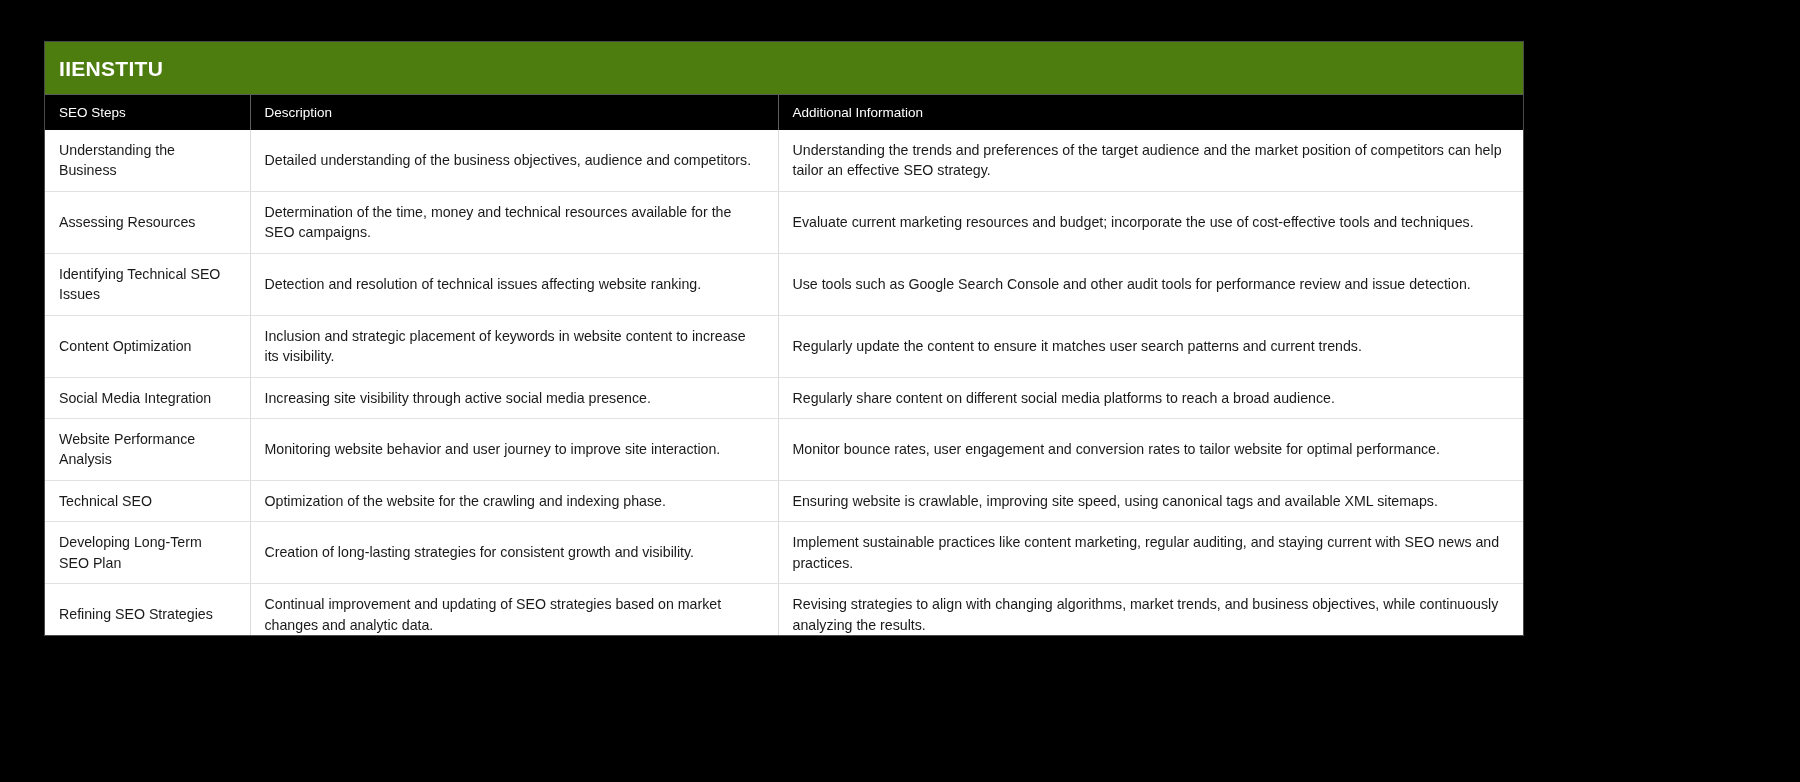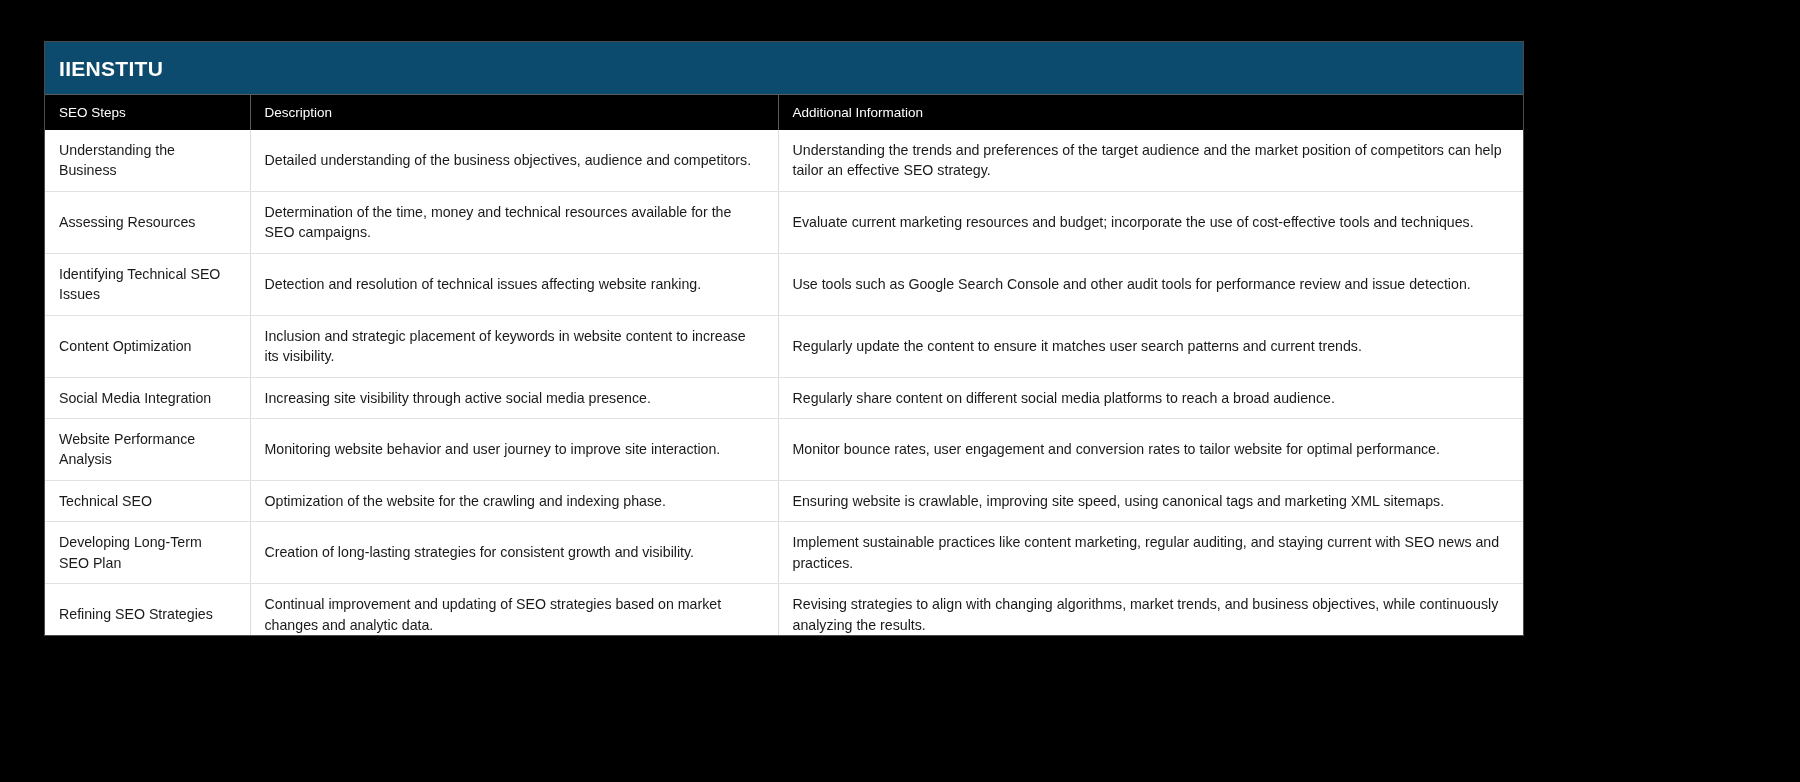--- a/index.html
+++ b/index.html
@@ -31,21 +31,21 @@
     height: 595px;
     background: #ffffff;
     border: 1px solid #4a4a4a;
     box-sizing: border-box;
     overflow: hidden;
   }
 
   
   #brand-bar {
     height: 53px;
-    background: #0c4a6e;
+    background: #4d7c0f;
     border-bottom: 1px solid #5c5c5c;
     box-sizing: border-box;
     display: flex;
     align-items: center;
     padding-left: 14px;
   }
   #brand-title {
     color: #ffffff;
     font-size: 21px;
     font-weight: bold;
@@ -152,21 +152,21 @@
             <td class="cell-addl">Regularly share content on different social media platforms to reach a broad audience.</td>
           </tr>
           <tr class="tall">
             <td class="cell-step">Website Performance Analysis</td>
             <td class="cell-desc">Monitoring website behavior and user journey to improve site interaction.</td>
             <td class="cell-addl">Monitor bounce rates, user engagement and conversion rates to tailor website for optimal performance.</td>
           </tr>
           <tr class="short">
             <td class="cell-step">Technical SEO</td>
             <td class="cell-desc">Optimization of the website for the crawling and indexing phase.</td>
-            <td class="cell-addl">Ensuring website is crawlable, improving site speed, using canonical tags and marketing XML sitemaps.</td>
+            <td class="cell-addl">Ensuring website is crawlable, improving site speed, using canonical tags and available XML sitemaps.</td>
           </tr>
           <tr class="tall">
             <td class="cell-step">Developing Long-Term SEO Plan</td>
             <td class="cell-desc">Creation of long-lasting strategies for consistent growth and visibility.</td>
             <td class="cell-addl">Implement sustainable practices like content marketing, regular auditing, and staying current with SEO news and practices.</td>
           </tr>
           <tr class="tall">
             <td class="cell-step">Refining SEO Strategies</td>
             <td class="cell-desc">Continual improvement and updating of SEO strategies based on market changes and analytic data.</td>
             <td class="cell-addl">Revising strategies to align with changing algorithms, market trends, and business objectives, while continuously analyzing the results.</td>

